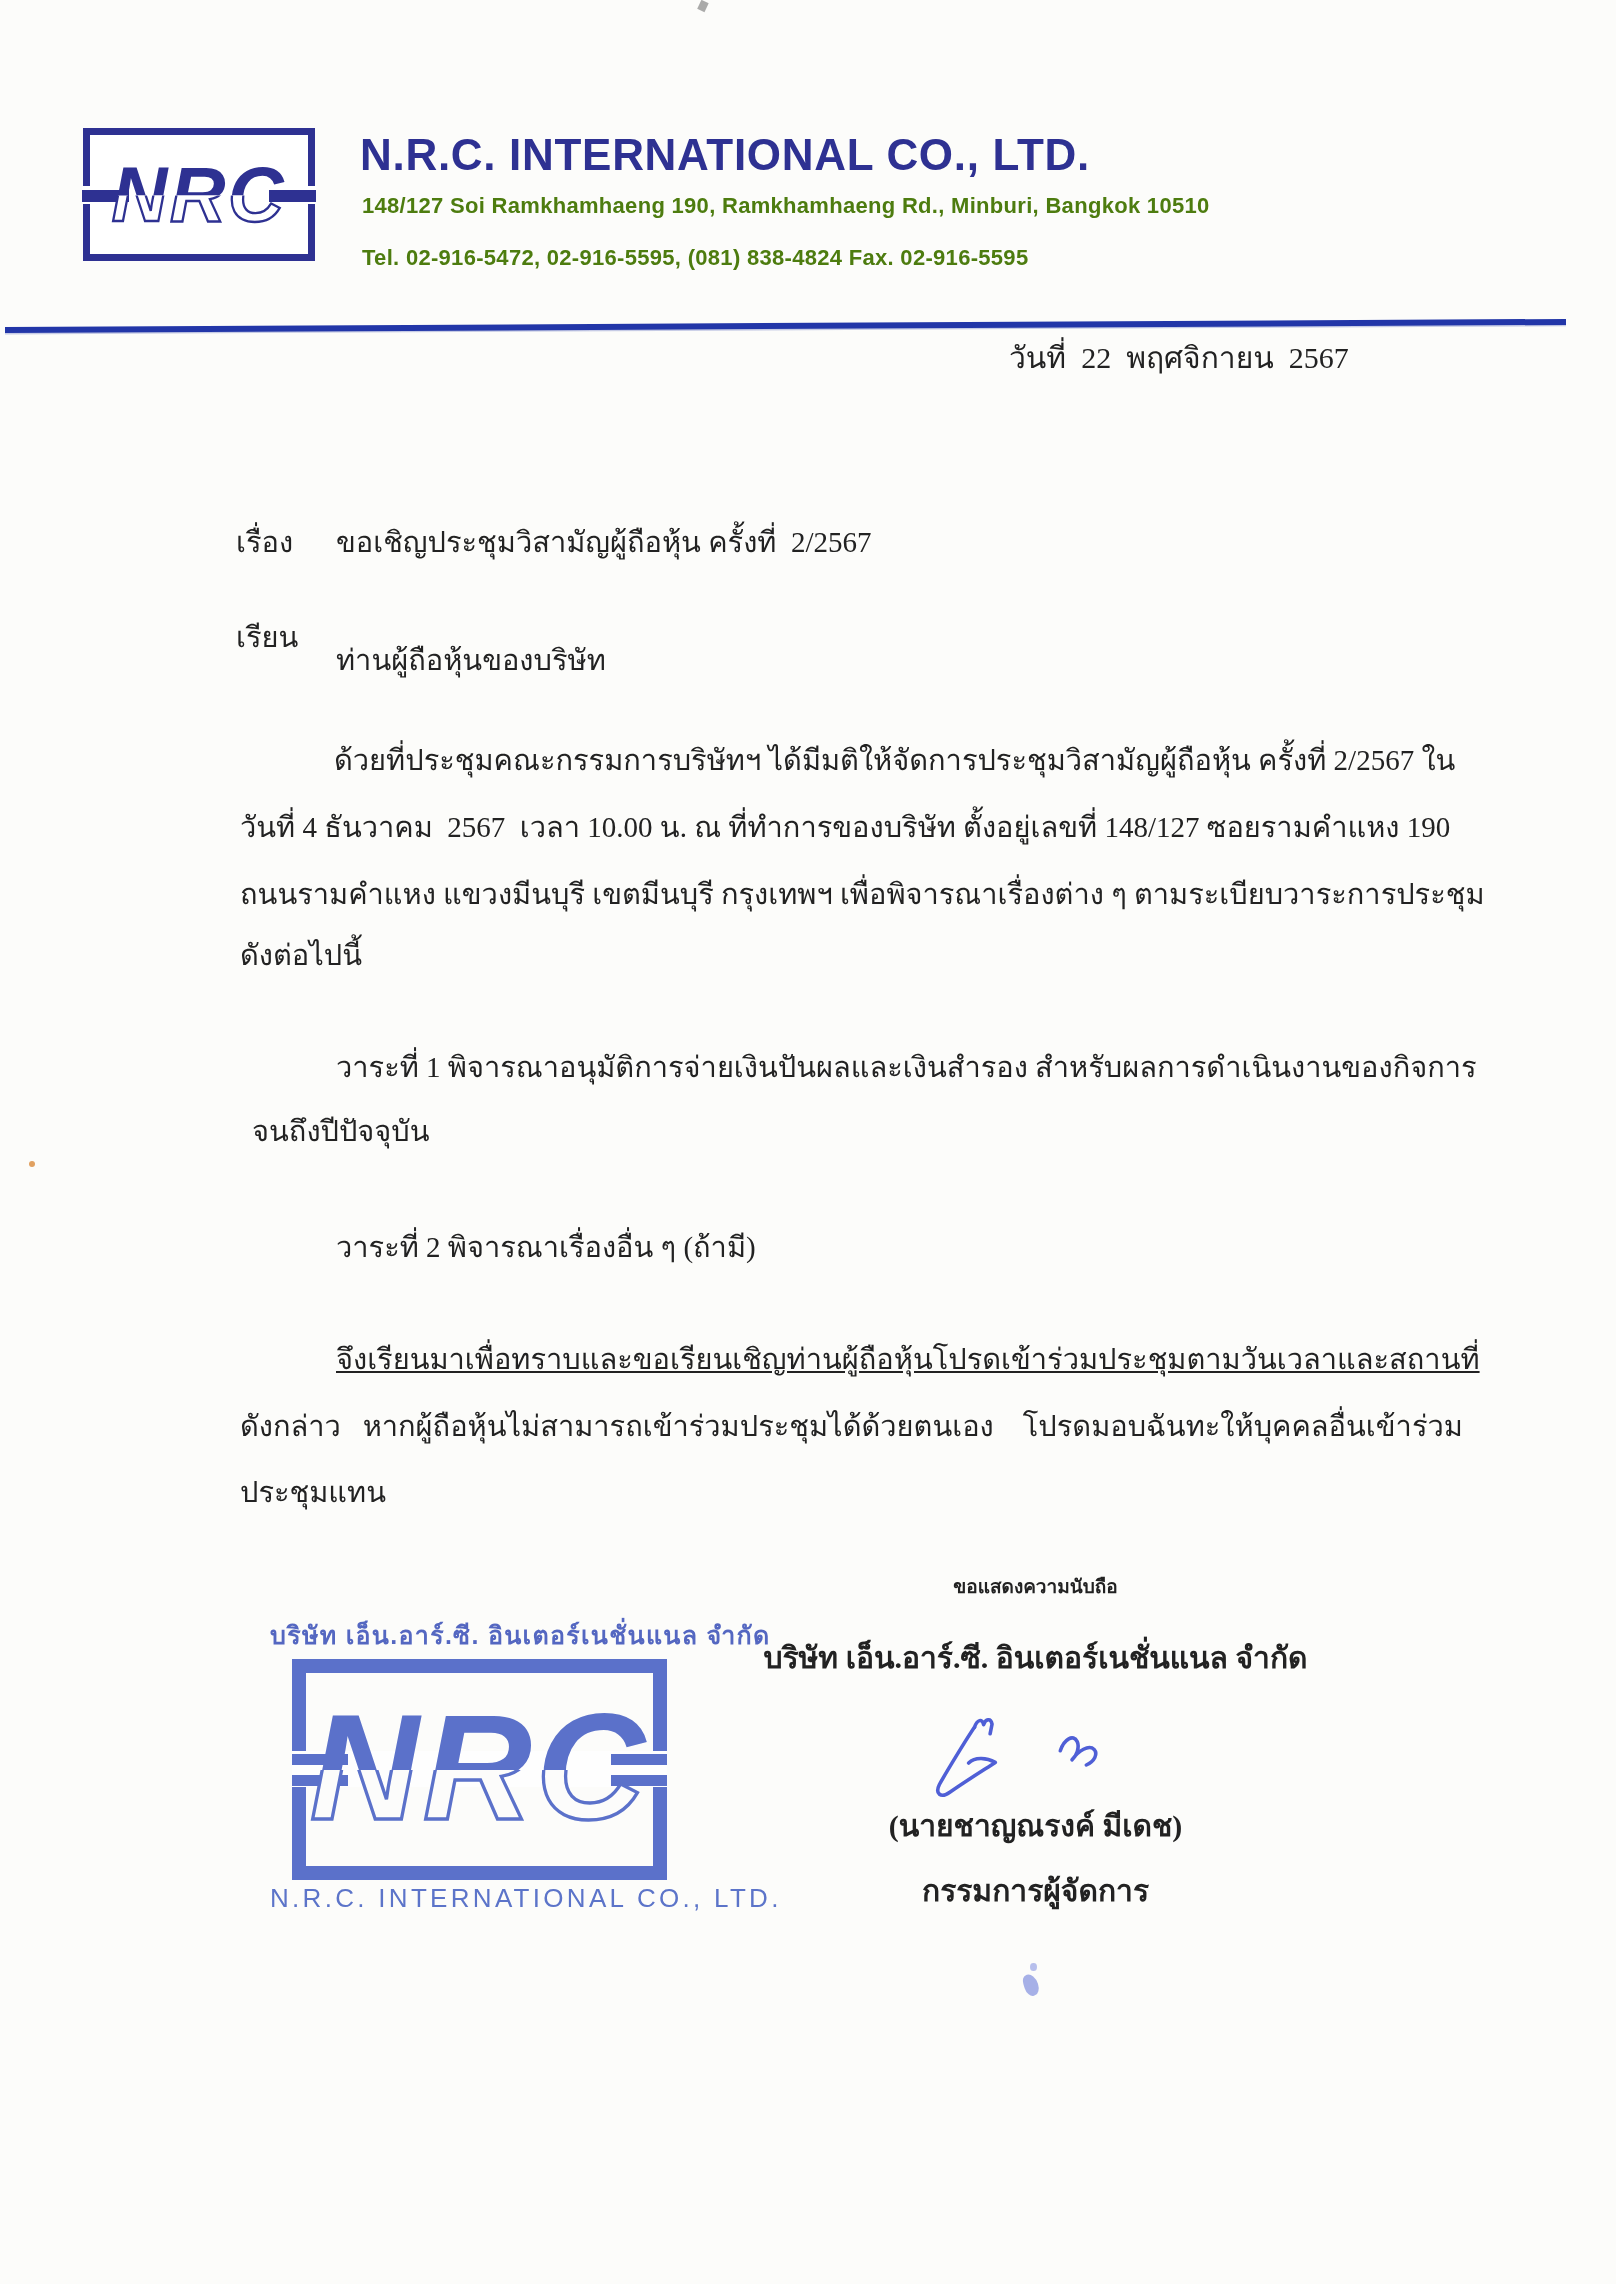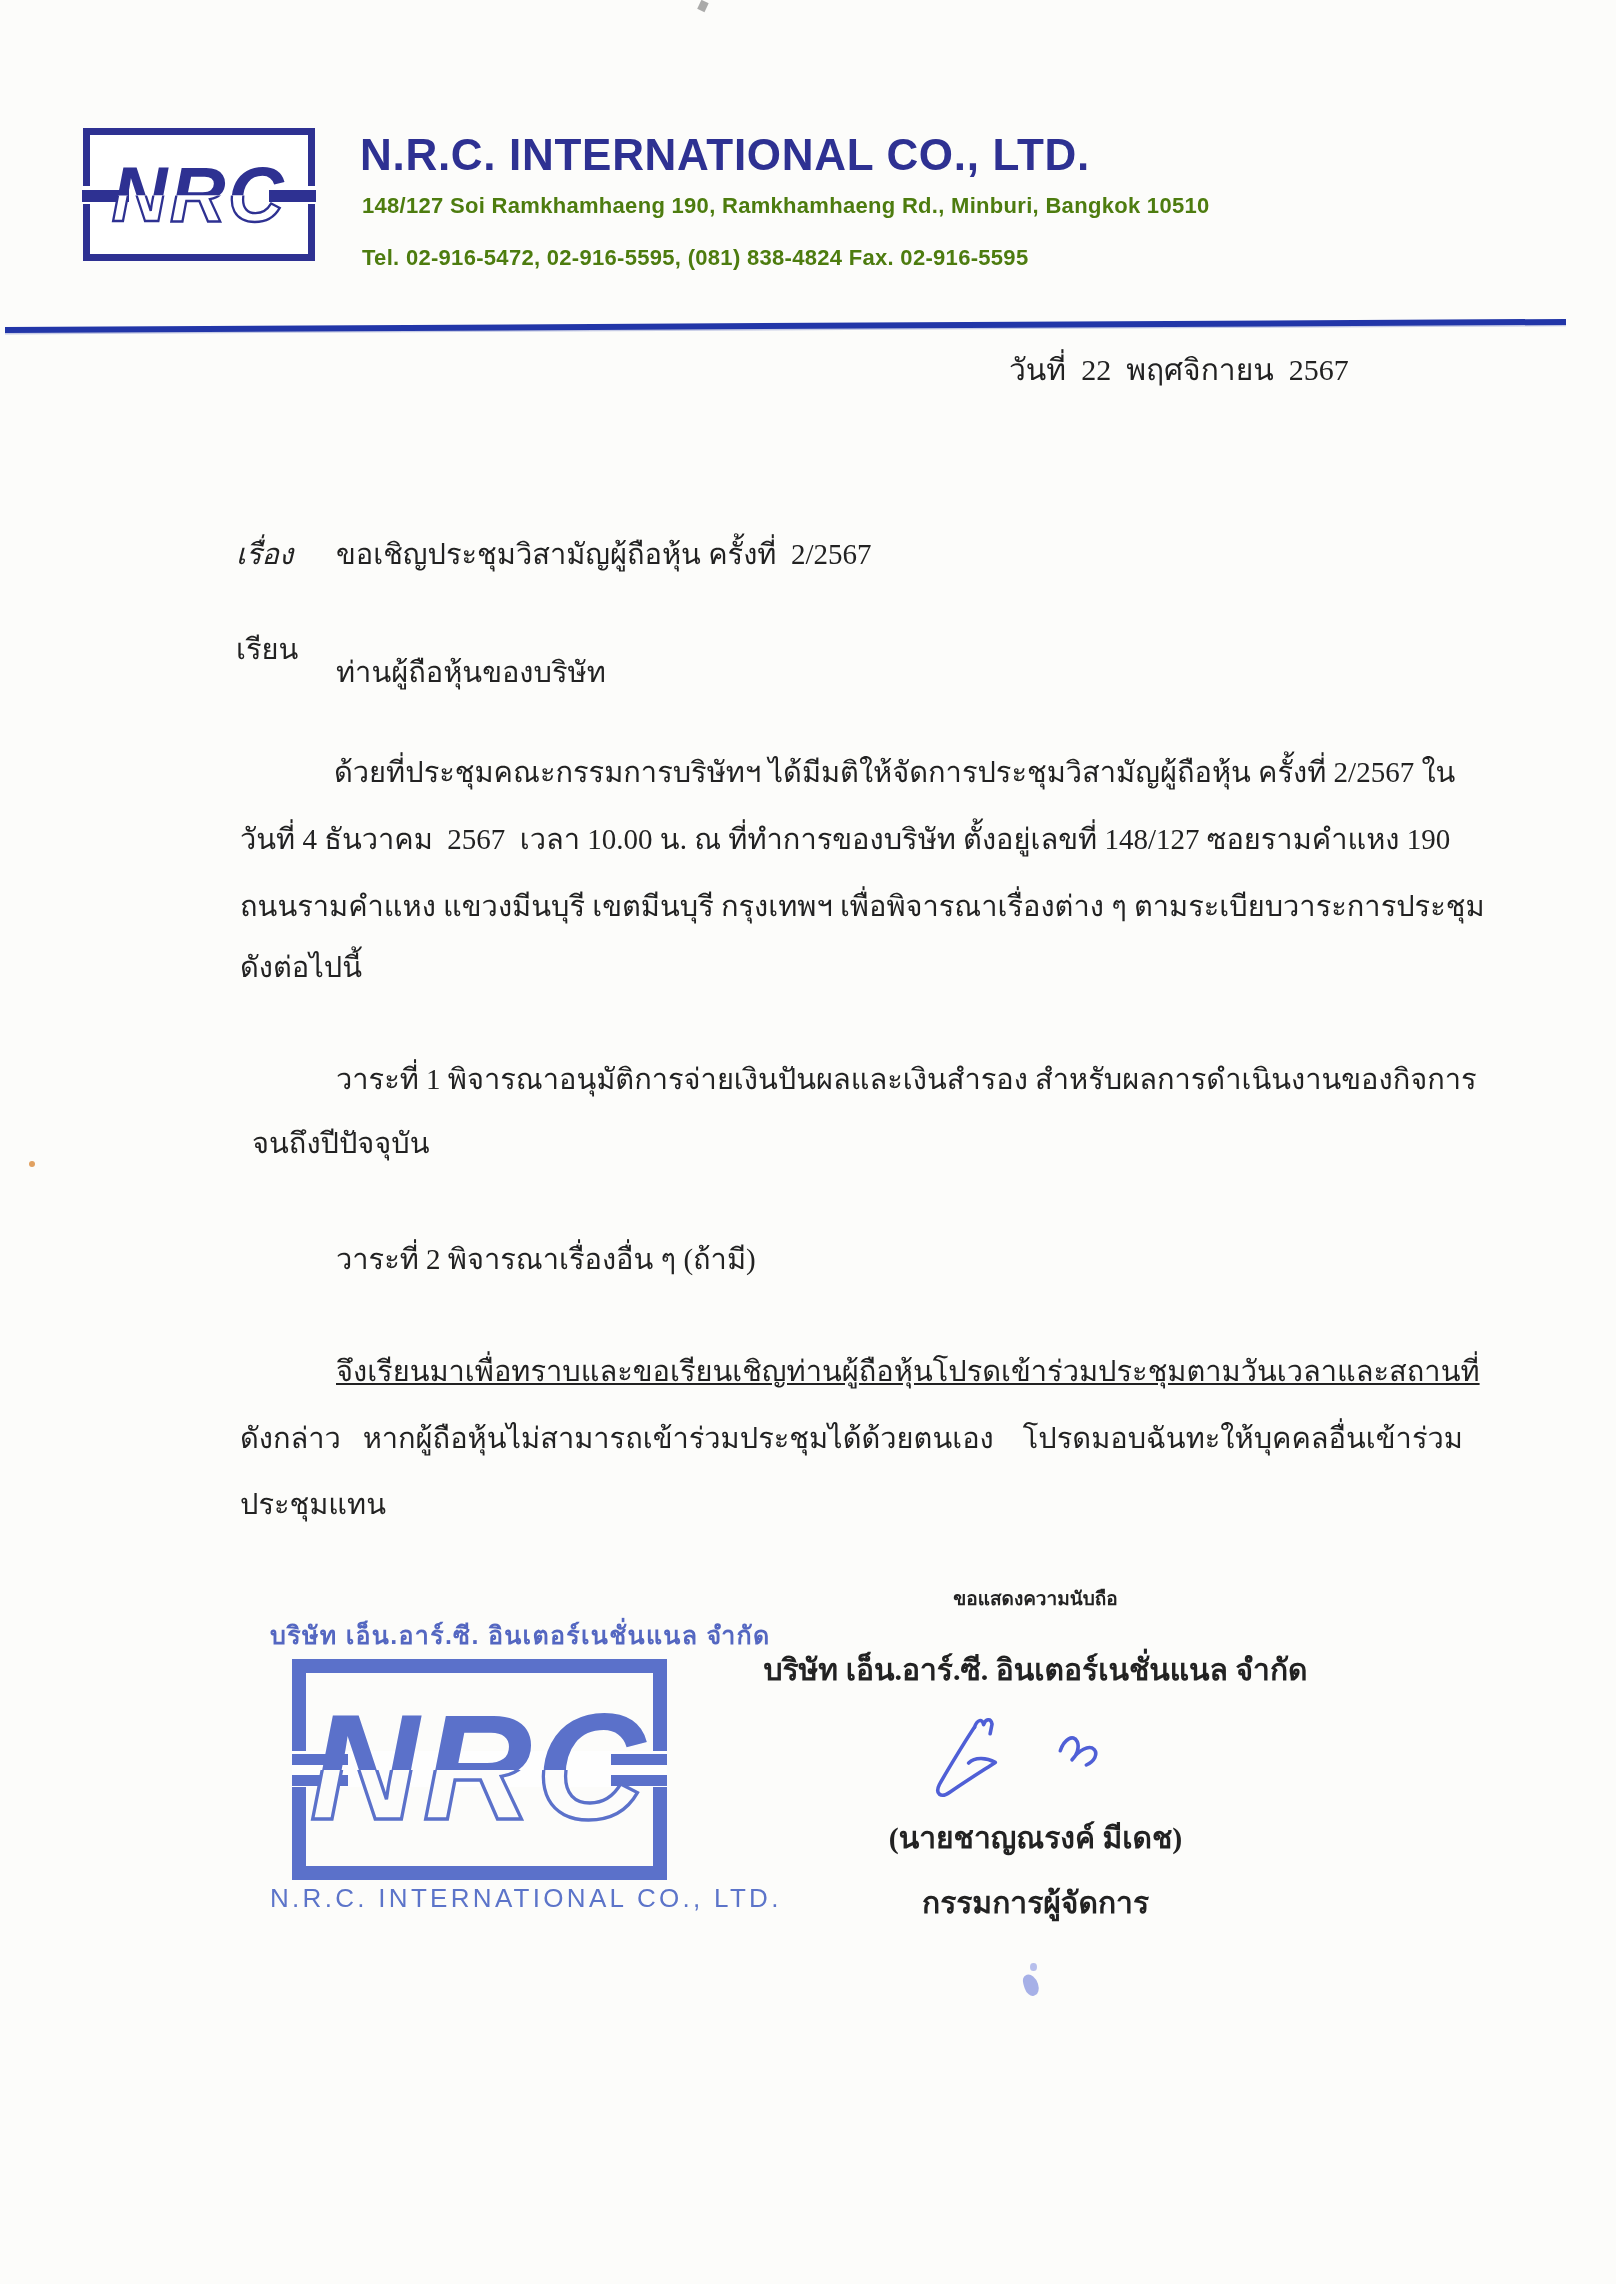--- a/index.html
+++ b/index.html
@@ -4,21 +4,21 @@
 <style>
   html,body{margin:0;padding:0;}
   body{
     width:1616px;height:2284px;position:relative;overflow:hidden;
     background:#fcfcfa;
     font-family:"Liberation Serif","DejaVu Serif",serif;
   }
   .abs{position:absolute;}
   .thai{
     font-family:"Liberation Serif","DejaVu Serif",serif;
-    font-size:29px;color:#222;white-space:pre;line-height:1.2;margin-top:12px;
+    font-size:29px;color:#222;white-space:pre;line-height:1.2;
   }
 
   
   .company-name{
     font-family:"Liberation Sans","DejaVu Sans",sans-serif;
     font-weight:bold;font-size:44px;color:#2e3192;letter-spacing:0.7px;white-space:nowrap;
   }
   .addr-line{
     font-family:"Liberation Sans","DejaVu Sans",sans-serif;
     font-weight:bold;font-size:22px;color:#4d7c0f;white-space:nowrap;letter-spacing:0.3px;
@@ -84,21 +84,21 @@
 </div>
 
 <div class="abs company-name" style="left:360px;top:130px;">N.R.C.  INTERNATIONAL CO., LTD.</div>
 <div class="abs addr-line" style="left:362px;top:193px;">148/127 Soi Ramkhamhaeng 190, Ramkhamhaeng Rd., Minburi, Bangkok 10510</div>
 <div class="abs addr-line" style="left:362px;top:245px;">Tel. 02-916-5472, 02-916-5595, (081) 838-4824 Fax. 02-916-5595</div>
 
 <div class="abs rule" style="left:5.2px;top:323px;width:1561px;"></div>
 
 <div class="abs thai" style="left:1009px;top:340px;font-size:30px;">วันที่  22  พฤศจิกายน  2567</div>
 
-<div class="abs thai" style="left:236px;top:525px;font-style:italic;">เรื่อง</div>
+<div class="abs thai" style="left:236px;top:525px;">เรื่อง</div>
 <div class="abs thai" style="left:336px;top:525px;">ขอเชิญประชุมวิสามัญผู้ถือหุ้น ครั้งที่  2/2567</div>
 
 <div class="abs thai" style="left:236px;top:620px;text-align:center;">เรียน</div>
 <div class="abs thai" style="left:336px;top:643px;">ท่านผู้ถือหุ้นของบริษัท</div>
 
 <div class="abs thai" style="left:334px;top:743px;">ด้วยที่ประชุมคณะกรรมการบริษัทฯ ได้มีมติให้จัดการประชุมวิสามัญผู้ถือหุ้น ครั้งที่ 2/2567 ใน</div>
 <div class="abs thai" style="left:240px;top:810px;">วันที่ 4 ธันวาคม  2567  เวลา 10.00 น. ณ ที่ทำการของบริษัท ตั้งอยู่เลขที่ 148/127 ซอยรามคำแหง 190</div>
 <div class="abs thai" style="left:240px;top:877px;text-align:right;">ถนนรามคำแหง แขวงมีนบุรี เขตมีนบุรี กรุงเทพฯ เพื่อพิจารณาเรื่องต่าง ๆ ตามระเบียบวาระการประชุม</div>
 <div class="abs thai" style="left:240px;top:938px;">ดังต่อไปนี้</div>
 

